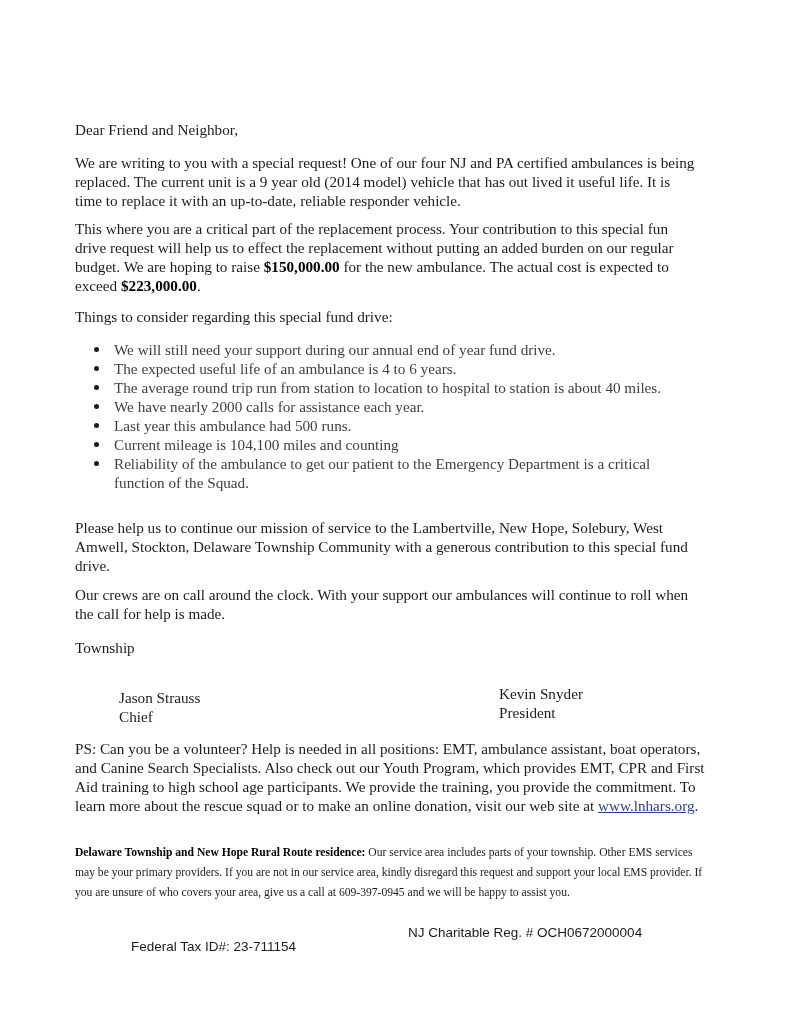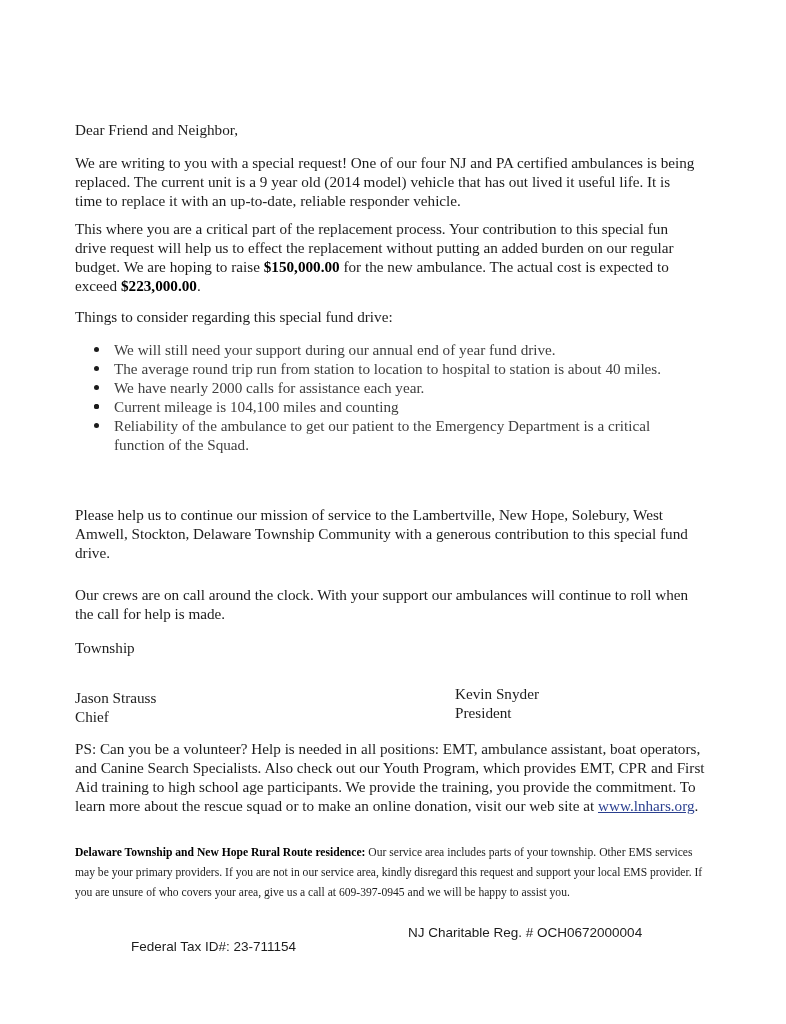--- a/index.html
+++ b/index.html
@@ -56,20 +56,21 @@
       width: 5px;
       height: 5px;
       border-radius: 50%;
       background: #1c1c1c;
     }
     .sig {
       position: absolute;
       font-size: 15.2px;
       line-height: 19px;
       color: #1c1c1c;
+      margin-left: 44px;
     }
     .link {
       color: #2a3f8f;
       text-decoration: underline;
     }
     .small {
       position: absolute;
       left: 75px;
       top: 843px;
       width: 640px;
@@ -93,28 +94,29 @@
   <div class="txt para" style="top:120px;">Dear Friend and Neighbor,</div>
 
   <div class="txt para" style="top:153px;">We are writing to you with a special request!  One of our four NJ and PA certified ambulances is being replaced. The current unit is a 9 year old (2014 model) vehicle that has out lived it useful life.  It is time to replace it with an up-to-date, reliable responder vehicle.</div>
 
   <div class="txt para" style="top:219px;"><span>This where you are a critical part of the replacement process. Your contribution to this special fun drive request will help us to effect the replacement without putting an added burden on our regular budget. We are hoping to raise </span><b>$150,000.00</b><span> for the new ambulance.  The actual cost is expected to exceed </span><b>$223,000.00</b><span>.</span></div>
 
   <div class="txt para" style="top:307px;">Things to consider regarding this special fund drive:</div>
 
   <ul class="bullets">
     <li><span class="dot"></span><span>We will still need your support during our annual end of year fund drive.</span></li>
+    <li><span class="dot"></span><span>The expected useful life of an ambulance is 4 to 6 years.</span></li>
     <li><span class="dot"></span><span>The average round trip run from station to location to hospital to station is about 40 miles.</span></li>
     <li><span class="dot"></span><span>We have nearly 2000 calls for assistance each year.</span></li>
-    <li><span class="dot"></span></li>
+    <li><span class="dot"></span><span>Last year this ambulance had 500 runs.</span></li>
     <li><span class="dot"></span><span>Current mileage is 104,100 miles and counting</span></li>
     <li><span class="dot"></span><span>Reliability of the ambulance to get our patient to the Emergency Department is a critical function of the Squad.</span></li>
   </ul>
 
-  <div class="txt para" style="top:505px;">Please help us to continue our mission of service to the Lambertville, New Hope, Solebury, West Amwell, Stockton, Delaware Township Community with a generous contribution to this special fund drive.</div>
+  <div class="txt para" style="top:518px;">Please help us to continue our mission of service to the Lambertville, New Hope, Solebury, West Amwell, Stockton, Delaware Township Community with a generous contribution to this special fund drive.</div>
 
   <div class="txt para" style="top:585px;">Our crews are on call around the clock. With your support our ambulances will continue to roll when the call for help is made.</div>
 
   <div class="txt para" style="top:638px;">Township</div>
 
   <div class="sig" style="left:75px; top:688px;">
     <div>Jason Strauss</div>
     <div>Chief</div>
   </div>
 

